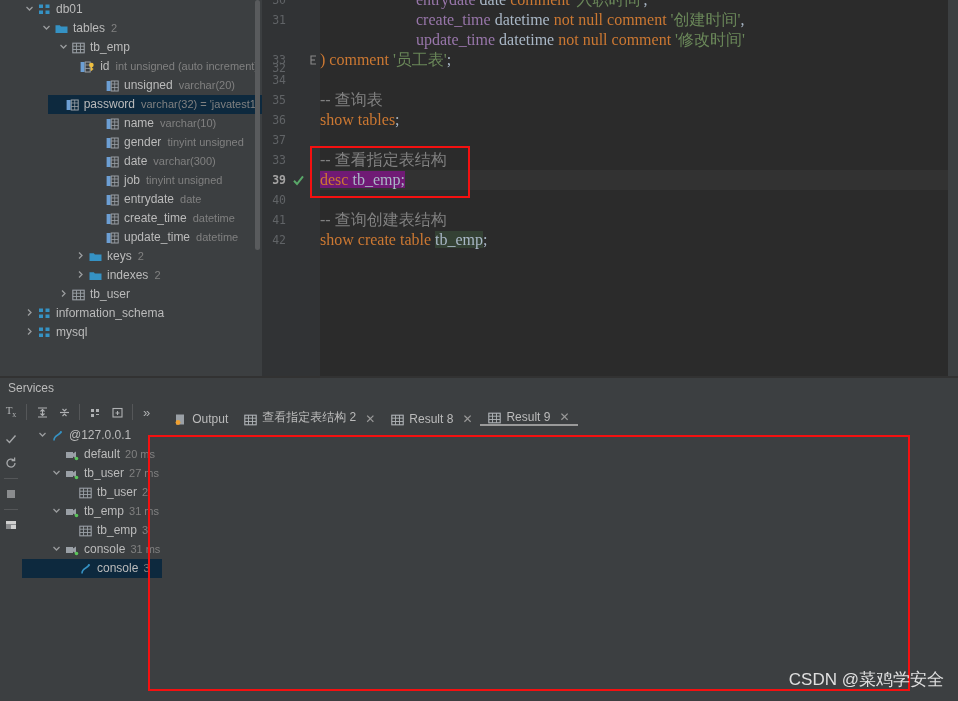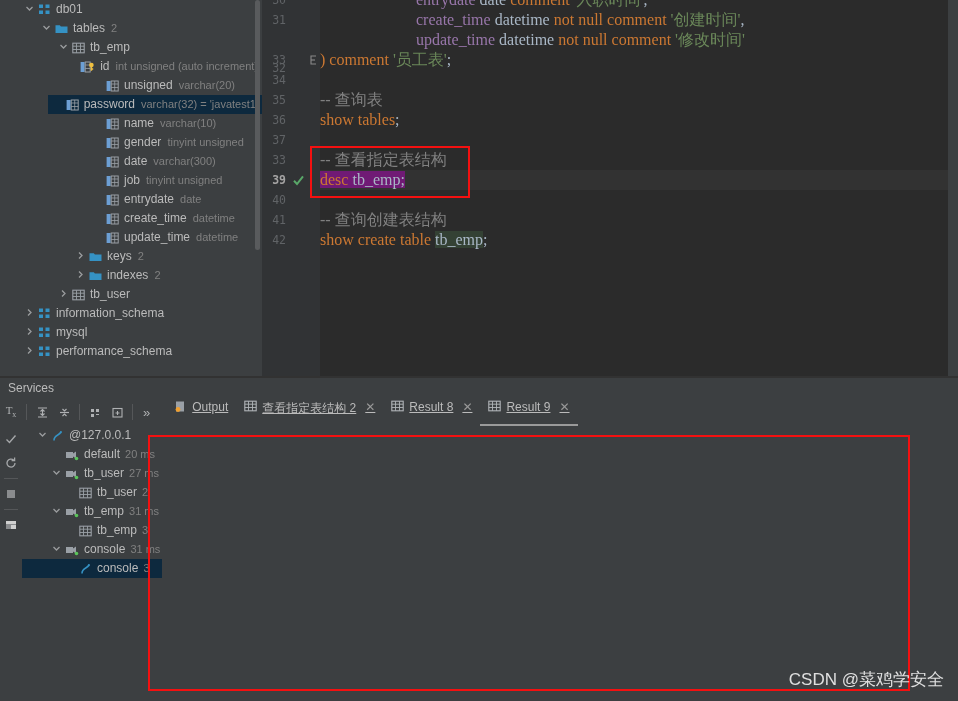--- a/index.html
+++ b/index.html
@@ -99,22 +99,22 @@
   .tb-ico{
     width:22px; height:22px; display:flex; align-items:center; justify-content:center;
     color:#afb1b3;
   }
   .tb-sep{ width:1px; height:16px; background:#555759; margin:0 4px; }
   .chev{ color:#afb1b3; font-size:13px; padding:0 6px; }
 
   
   #tabs{ display:flex; align-items:flex-end; height:28px; margin-left:10px; }
   .tab{
-    display:flex; align-items:flex-start; height:26px; padding:0 8px;
-    color:#bbbbbb; font-size:12px; gap:5px; position:relative;text-decoration:underline;
+    display:flex; align-items:flex-end; height:26px; padding:0 8px;
+    color:#bbbbbb; font-size:12px; gap:5px; position:relative;
   }
   .tab.active{ border-bottom:2px solid #9a9a9a; }
   .tab .x{ color:#9a9a9a; font-size:12px; margin-left:4px; }
 
   
   #vstrip{
     position:absolute; left:0; top:48px; width:22px; height:275px;
     display:flex; flex-direction:column; align-items:center; padding-top:4px; gap:6px;
   }
   .vs-ico{ width:18px; height:18px; display:flex; align-items:center; justify-content:center; color:#afb1b3;}
@@ -396,37 +396,20 @@
           </span>
           <span class="ico">
             <svg width="13" height="13" viewBox="0 0 13 13">
               <rect x="1" y="1.5" width="4" height="3.5" fill="#3592c4"></rect>
               <rect x="7.5" y="1.5" width="4" height="3.5" fill="#3592c4"></rect>
               <rect x="1" y="7.5" width="4" height="3.5" fill="#3592c4"></rect>
               <rect x="7.5" y="7.5" width="4" height="3.5" fill="#3592c4"></rect>
             </svg>
           </span>
           <span class="nm">mysql</span>
-        </div>
-        <div class="tree-row">
-          <span style="display:inline-block;width:25px"></span>
-          <span class="twisty">
-            <svg width="9" height="9" viewBox="0 0 9 9">
-              <path d="M3 1.5l3 3-3 3" stroke="#9a9c9e" stroke-width="1.3" fill="none"></path>
-            </svg>
-          </span>
-          <span class="ico">
-            <svg width="13" height="13" viewBox="0 0 13 13">
-              <rect x="1" y="1.5" width="4" height="3.5" fill="#3592c4"></rect>
-              <rect x="7.5" y="1.5" width="4" height="3.5" fill="#3592c4"></rect>
-              <rect x="1" y="7.5" width="4" height="3.5" fill="#3592c4"></rect>
-              <rect x="7.5" y="7.5" width="4" height="3.5" fill="#3592c4"></rect>
-            </svg>
-          </span>
-          <span class="nm">performance_schema</span>
         </div>
       </div>
     <div id="tree-scroll"></div>
 
     <div id="editor">
       <div id="cur-line-bg"></div>
       <div id="gutter">
           <div class="lnum" style="top: -10px;">30</div>
           <div class="lnum" style="top: 10px;">31</div>
           <div class="lnum" style="top: 30px; margin-top: 28px;">32</div>

